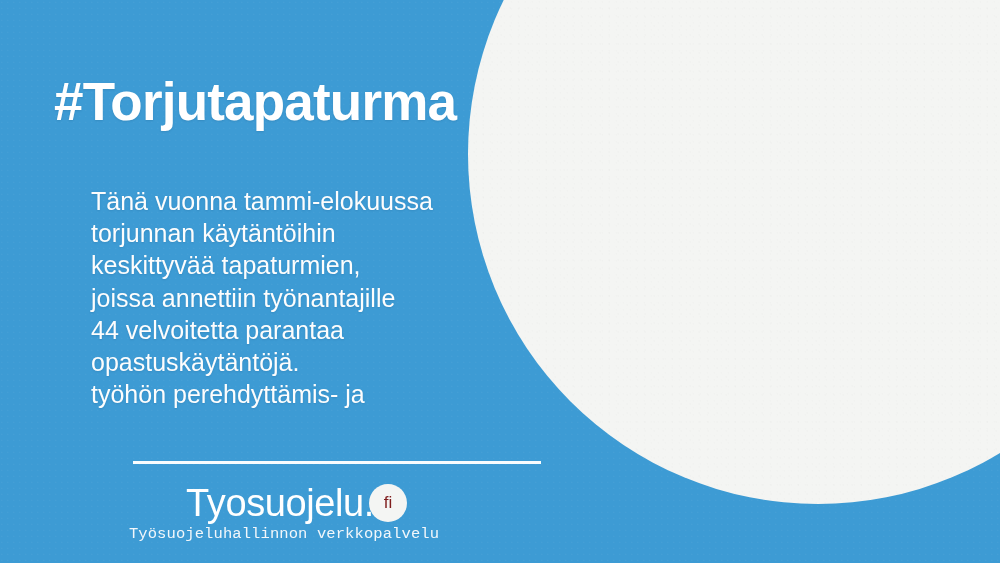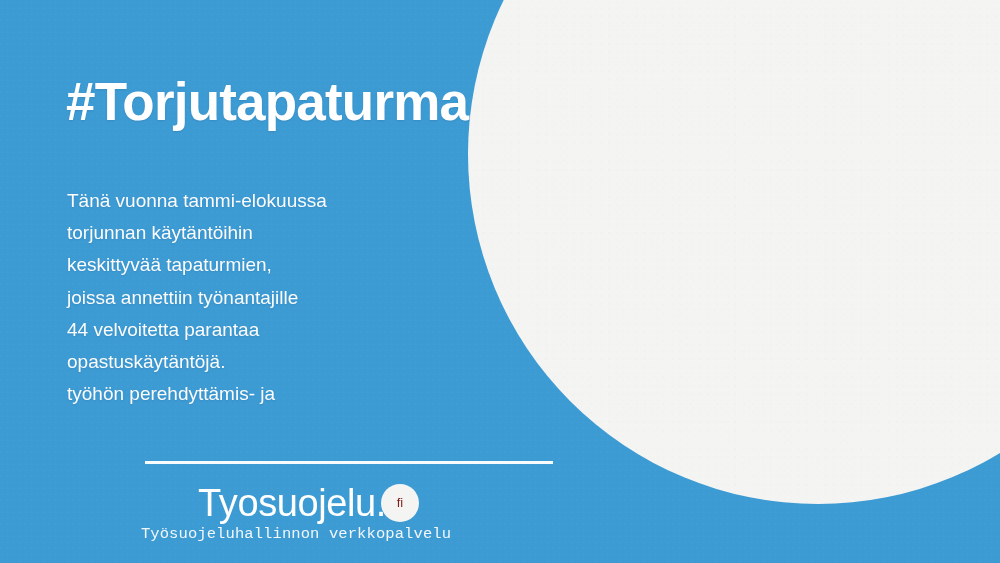--- a/index.html
+++ b/index.html
@@ -37,21 +37,21 @@
     inset: 0;
     pointer-events: none;
     background-image:
       radial-gradient(circle at 30% 40%, rgba(255,255,255,0.035) 0.5px, rgba(255,255,255,0) 1.1px);
     background-size: 6px 6px;
   }
 
   
   #content {
     position: absolute;
-    left: 12px;
+    left: 0;
     top: 0;
     width: 560px;
     height: 563px;
   }
 
   #headline {
     position: absolute;
     left: 54px;
     top: 73px;
     margin: 0;
@@ -66,26 +66,27 @@
 
   #body-text {
     position: absolute;
     left: 55px;
     top: 185px;
     margin: 0;
     padding: 0;
     list-style: none;
   }
   #body-text li {
-    font-size: 19px;
+    font-size: 25px;
     line-height: 32.2px;
     font-weight: 400;
     color: #fdfdfd;
     white-space: nowrap;
     text-shadow: 0 1px 2px rgba(20,70,110,0.16);
+    margin-left: 36px;
   }
 
   #divider {
     position: absolute;
     left: 133px;
     top: 461px;
     width: 408px;
     height: 3px;
     background: #ffffff;
     border: 0;
@@ -113,21 +114,21 @@
   }
   #logo-fi-badge {
     position: absolute;
     right: -33px;
     top: 2px;
     width: 38px;
     height: 38px;
     border-radius: 50%;
     background: #f4f5f3;
     color: #7f1d1d;
-    font-size: 13px;
+    font-size: 17px;
     line-height: 38px;
     font-weight: 400;
     text-align: center;
     letter-spacing: 0;
   }
   #logo-tagline {
     margin-top: 1px;
     margin-left: 8px;
     font-size: 15.5px;
     line-height: 19px;

